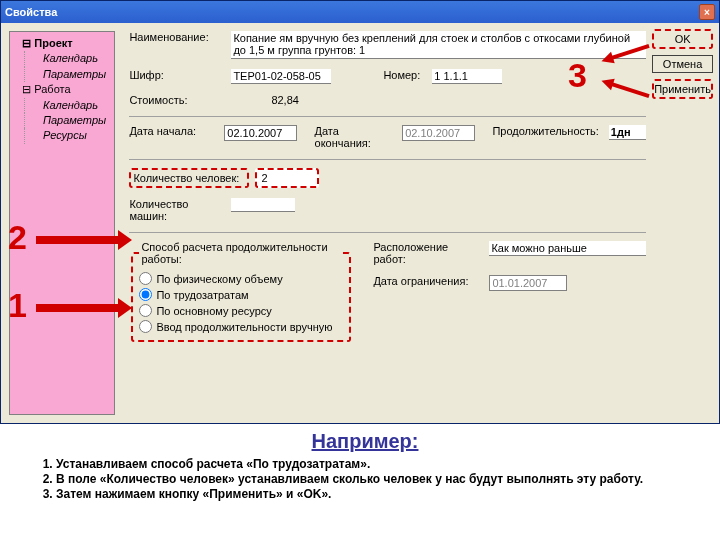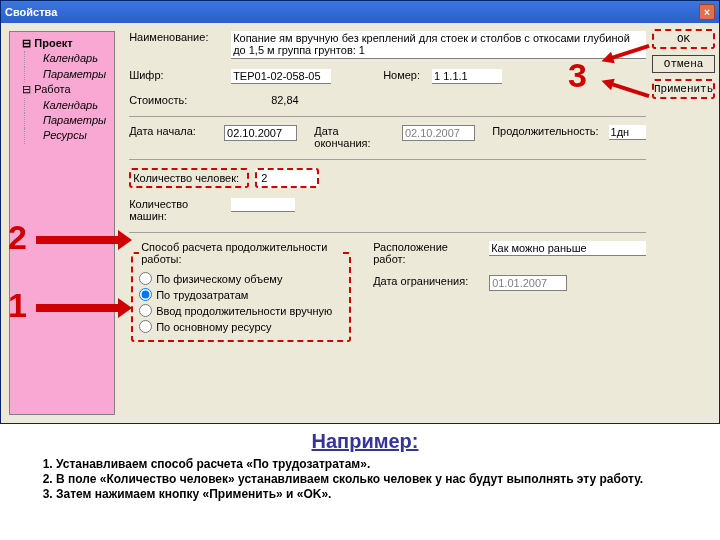--- a/index.html
+++ b/index.html
@@ -6,21 +6,21 @@
   body { margin: 0; background: #fff; width: 720px; height: 540px; overflow: hidden; }
   .window { width: 720px; border: 1px solid #0a246a; }
   .titlebar { height: 22px; background: linear-gradient(#3b77dd,#2b5fcf); color:#fff; font-size:11px; font-weight:bold; display:flex; align-items:center; padding:0 4px; justify-content:space-between; }
   .closebtn { width:16px; height:16px; background:#e07050; border:1px solid #a04020; color:#fff; font-size:10px; display:flex; align-items:center; justify-content:center; border-radius:2px; }
   .body { display:flex; height: 400px; background:#ece9d8; font-size:11px; color:#000; }
   .tree { width:115px; background:#f9a8d4; border:1px solid #808080; margin:8px; padding:4px 8px; line-height:1.4; }
   .tree .node { padding-left:4px; }
   .tree .child { padding-left:18px; border-left:1px dotted #999; margin-left:6px;font-style:italic; }
   .main { flex:1; padding:8px 6px; position:relative; }
   .btncol { width:70px; padding:6px 6px 0 0; display:flex; flex-direction:column; gap:6px; }
-  .btn { background:#ece9d8; border:1px solid #404040; font-size:11px; padding:2px 0; text-align:center;font-family:Liberation Mono, monospace; }
+  .btn { background:#ece9d8; border:1px solid #404040; font-size:11px; padding:2px 0; text-align:center; }
   .row { display:flex; align-items:flex-start; margin-bottom:10px; gap:6px; }
   .lbl { width:96px; }
   .inp { background:#fff; border-bottom:1px solid #808080; border-left:none; border-right:none; border-top:none; padding:1px 2px; font-size:11px; min-height:14px; }
   .inpb { background:#fff; border:1px solid #808080; padding:1px 2px; font-size:11px; min-height:14px; }
   .grey { color:#808080; }
   .dashred { border:2px dashed #d00000; border-radius:3px; }
   .calcgrp { padding:4px 6px 4px 6px; width:220px; }
   .calcgrp legend { font-size:11px; }
   .rad { display:flex; gap:4px; align-items:flex-end; margin:3px 0; }
   .rad input { margin:0; }
@@ -77,21 +77,21 @@
       <hr class="sep">
 
       <div class="row">
         <div class="lbl">Дата начала:</div>
         <div class="inpb" style="width:78px;">02.10.2007</div>
         <div style="width:6px;"></div>
         <div>Дата окончания:</div>
         <div class="inpb grey" style="width:78px; margin-left:4px;">02.10.2007</div>
         <div style="width:6px;"></div>
         <div>Продолжительность:</div>
-        <div class="inp" style="width:40px; margin-left:4px;">1дн</div>
+        <div class="inp" style="width:40px; margin-left:4px;font-weight:bold;">1дн</div>
       </div>
       <hr class="sep">
 
       <div class="row">
         <div class="lbl dashred" style="padding:2px 2px; width:120px;">Количество человек:</div>
         <div class="inp dashred" style="width:64px; text-align:left; padding:2px 4px;">2</div>
       </div>
 
       <div class="row">
         <div class="lbl">Количество машин:</div>
@@ -105,25 +105,25 @@
           <label class="rad">
               <input type="radio" name="c" style="">
               <span>По физическому объему</span>
             </label>
           <label class="rad">
               <input type="radio" name="c" checked="" style="">
               <span>По трудозатратам</span>
             </label>
           <label class="rad">
               <input type="radio" name="c" style="">
-              <span>Ввод продолжительности вручную</span>
+              <span>По основному ресурсу</span>
             </label>
           <label class="rad">
               <input type="radio" name="c" style="">
-              <span>По основному ресурсу</span>
+              <span>Ввод продолжительности вручную</span>
             </label>
         </fieldset>
 
         <div style="flex:1;">
           <div class="row">
             <div style="width:110px;">Расположение работ:</div>
             <div class="inp" style="flex:1;">Как можно раньше</div>
           </div>
           <div class="row">
             <div style="width:110px;">Дата ограничения:</div>

